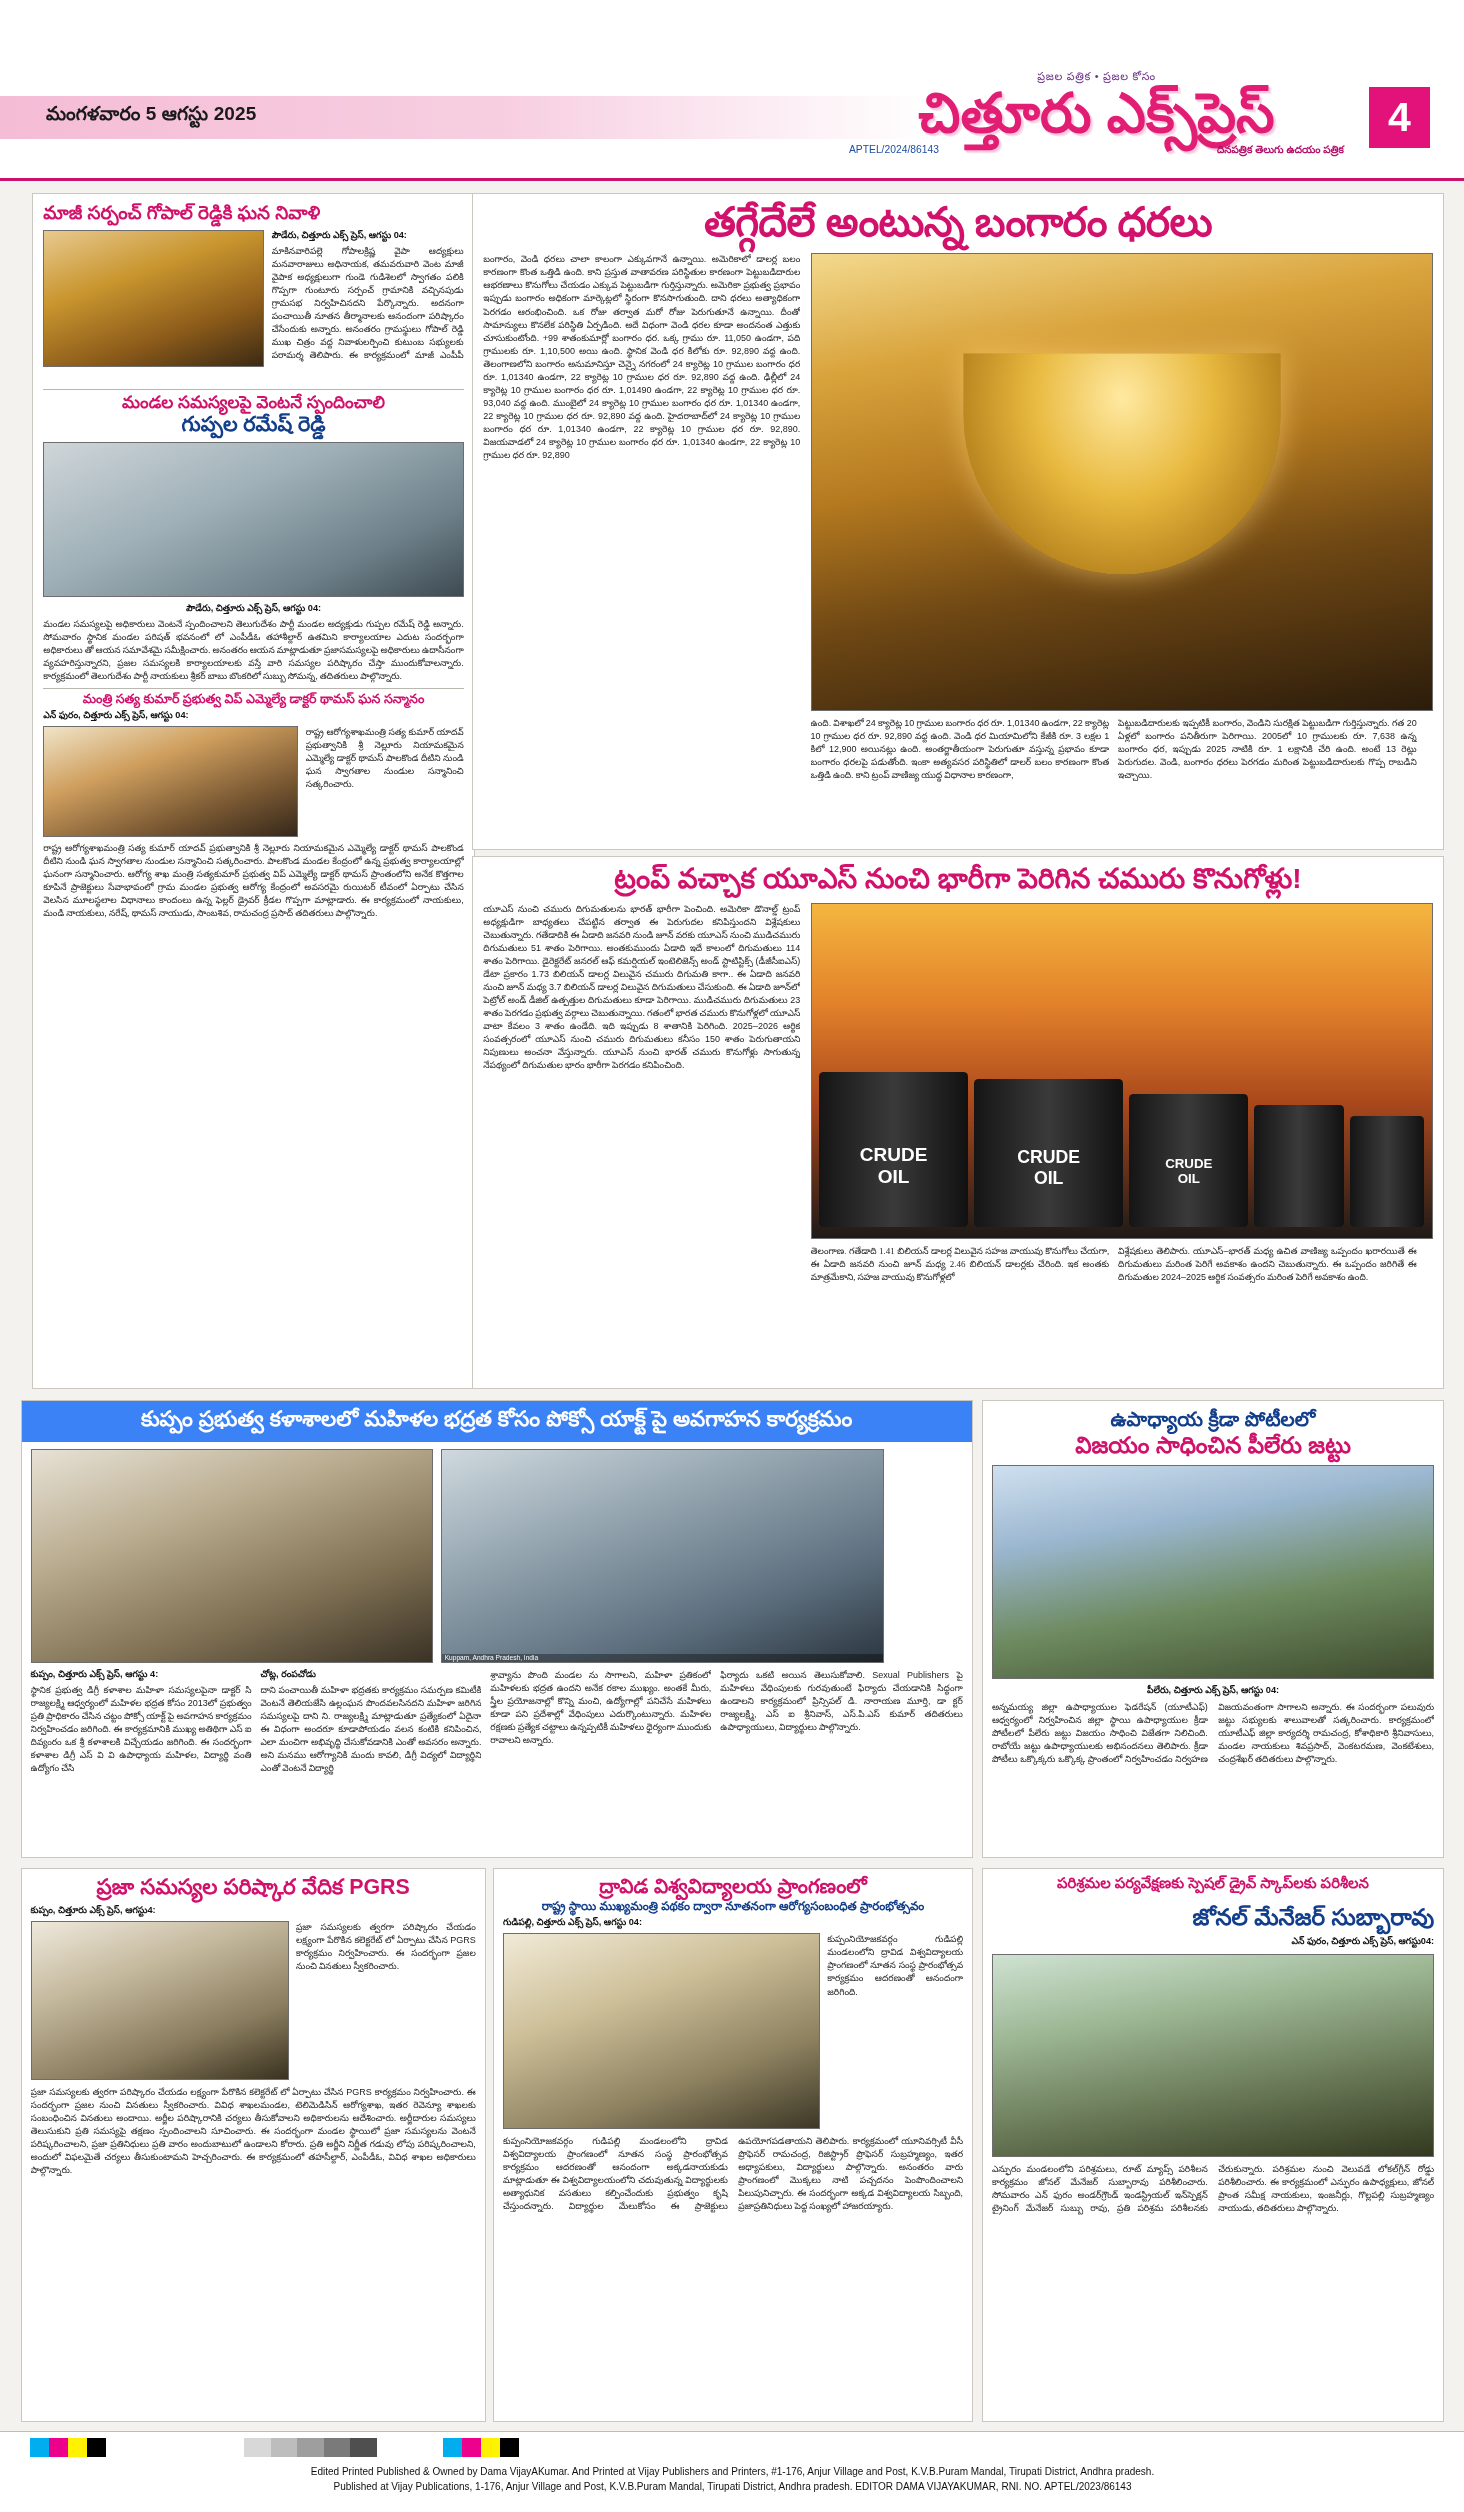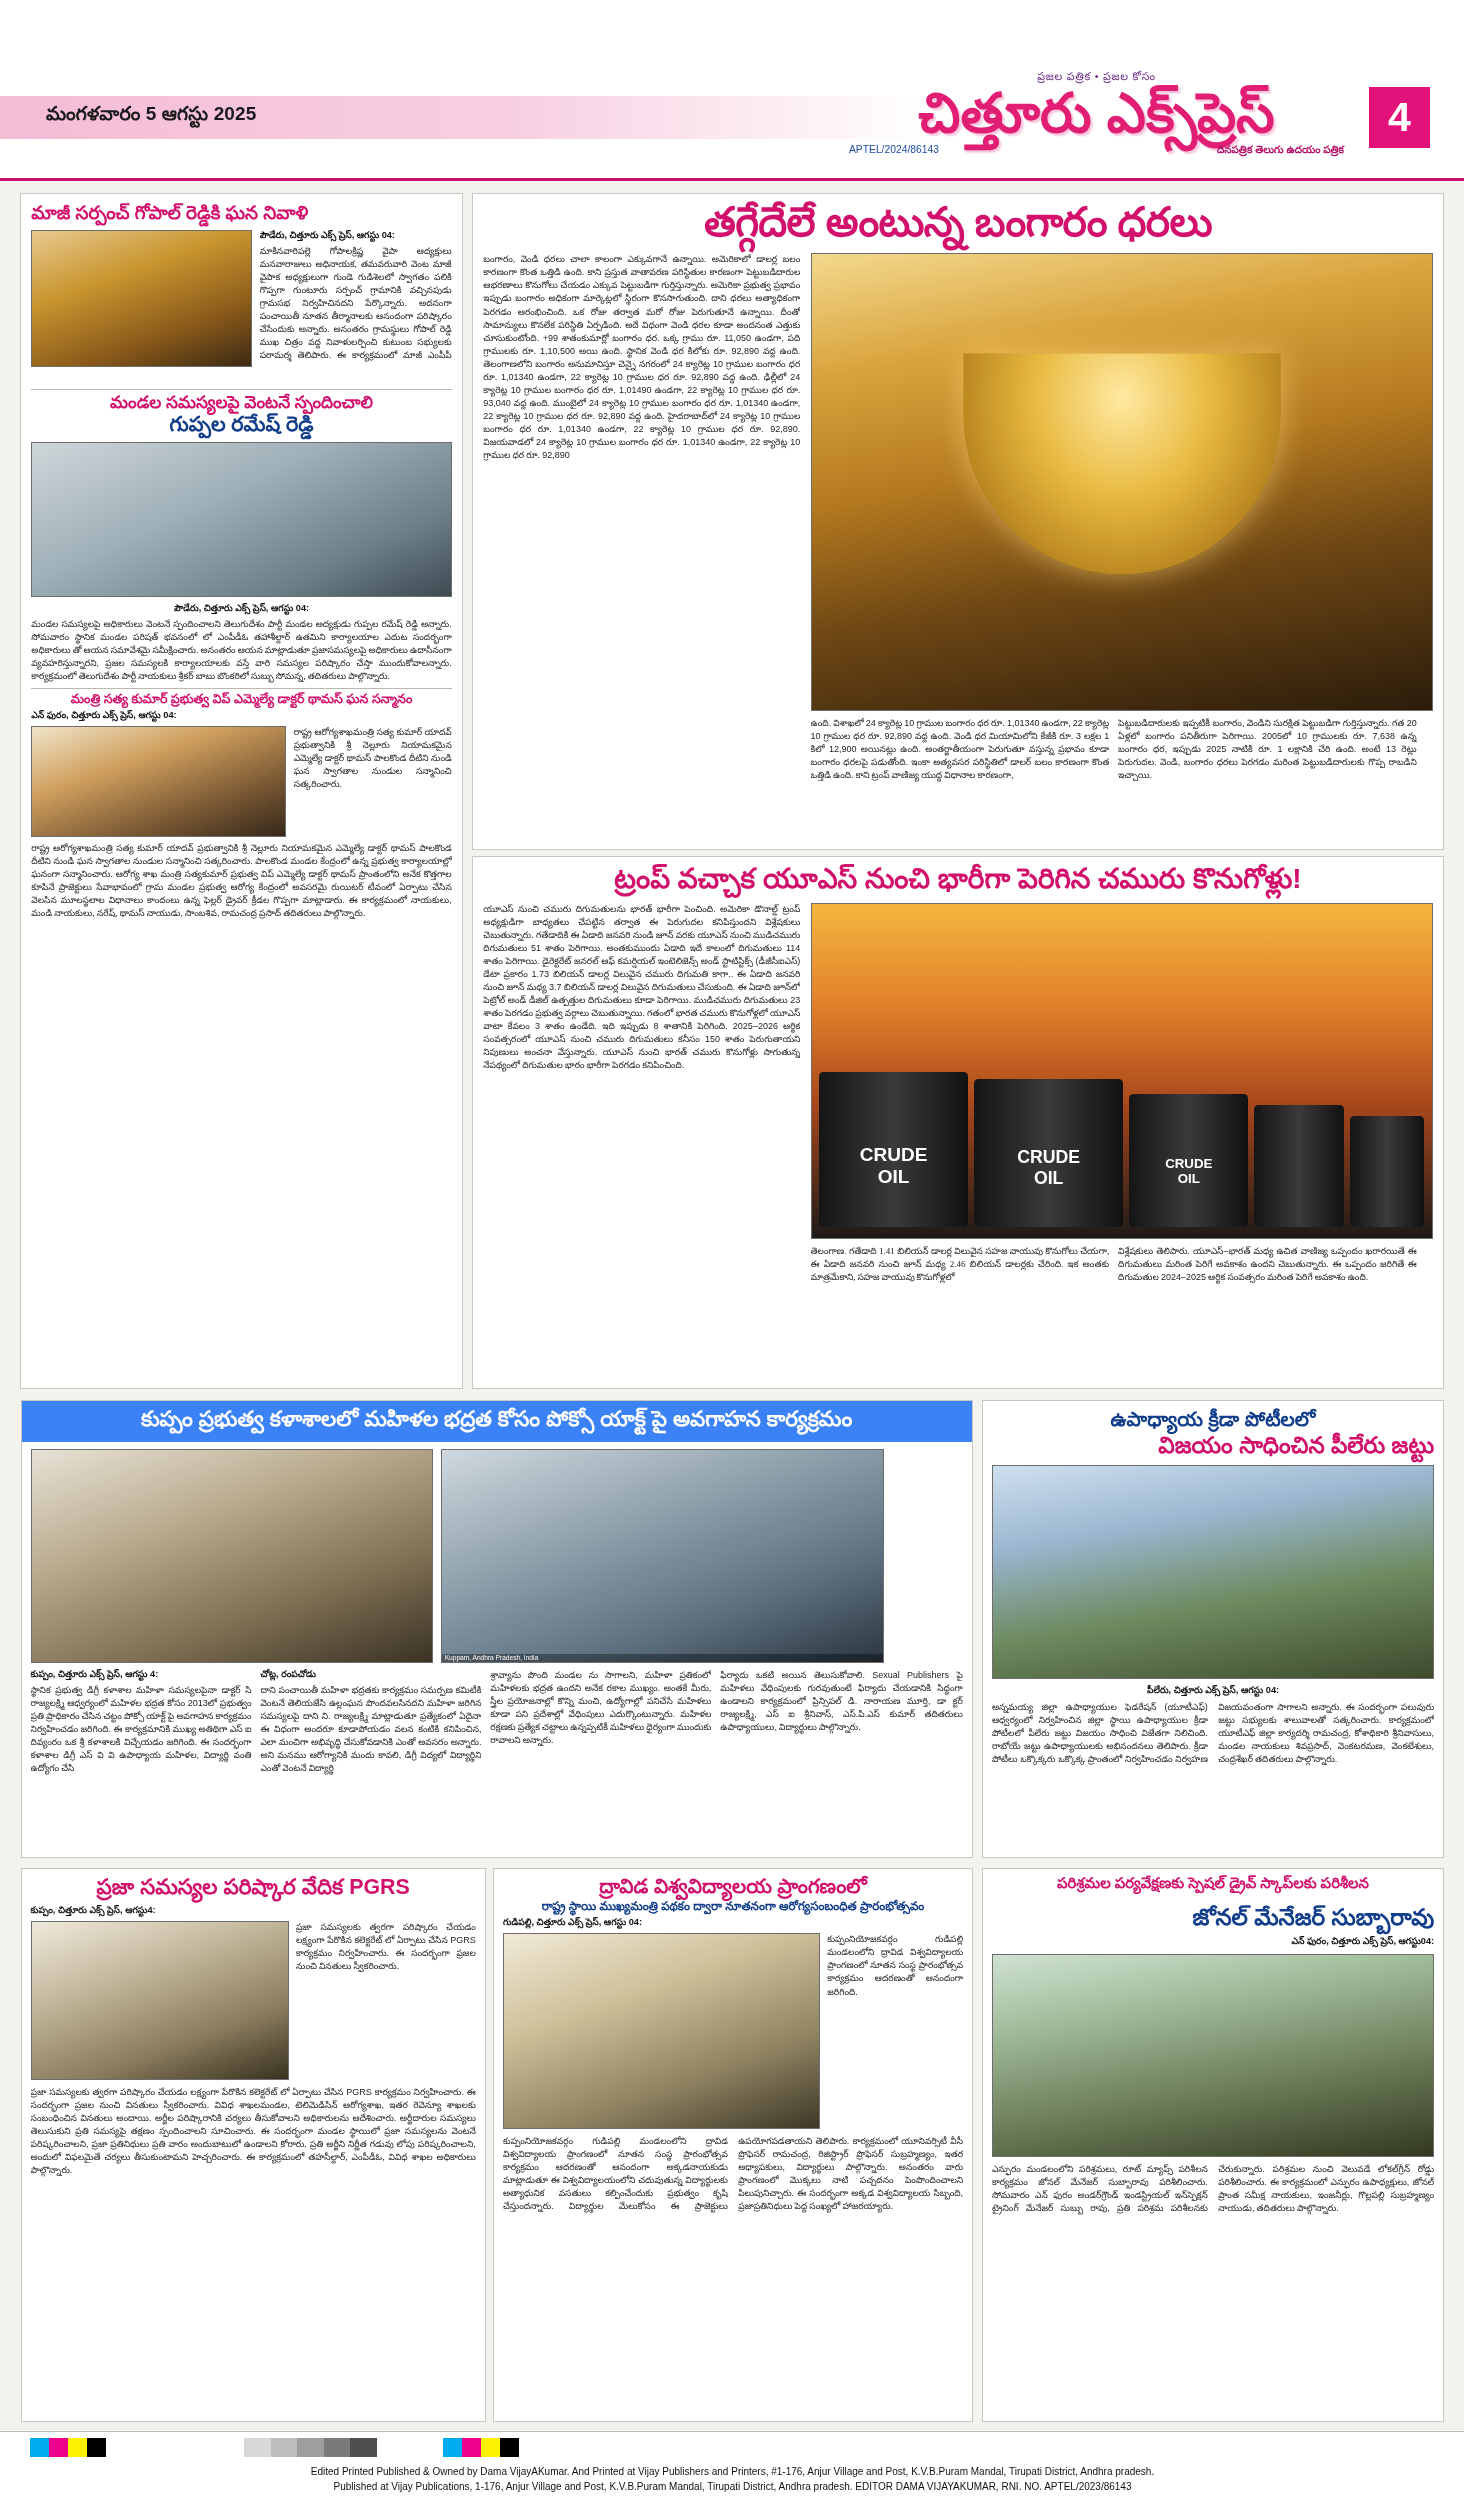--- a/index.html
+++ b/index.html
@@ -113,21 +113,21 @@
       <div class="mast-kicker tel">ప్రజల పత్రిక • ప్రజల కోసం</div>
       <div class="mast-title tel">చిత్తూరు ఎక్స్‌ప్రెస్</div>
       <div class="mast-sub">
         <span class="left">APTEL/2024/86143</span>
         <span class="right tel">దినపత్రిక తెలుగు ఉదయం పత్రిక</span>
       </div>
     </div>
     <div class="mast-pagebox">4</div>
   </div>
 
-  <div class="box" style="left:20px; top:193px; width:443px; height:1196px; padding:8.9px 10.3px;">
+  <div class="box" style="left:32px; top:193px; width:443px; height:1196px; padding:8.9px 10.3px;">
 
     <div>
       <div class="h-main tel" style="font-size:18.5px;">మాజీ సర్పంచ్ గోపాల్ రెడ్డికి ఘన నివాళి</div>
       <div style="display:flex; gap:7.4px; margin-top:7.4px;">
         <div class="photo" style="width:221px; height:137px;
              background:linear-gradient(160deg,#e8c98f 0%, #c9962f 35%, #8c5b1a 70%, #3b2a14 100%);"></div>
         <div style="flex:1;">
           <div class="dateline tel">పౌడేరు, చిత్తూరు ఎక్స్ ప్రెస్, ఆగస్టు 04:</div>
           <div class="body-txt tel" style="margin-top:3px; max-height:118px; overflow:hidden;">మాకినవారిపల్లె గోపాలక్రిష్ణ వైపా ఆద్యక్షులు మనవారాజులు అధినాయక, తమవరువారి వెంట మాజీ వైపాక అధ్యక్షులుగా గుండె గుడిశెలలో స్వాగతం పలికి గొప్పగా గుంటూరు సర్పంచ్ గ్రామానికి వచ్చినపుడు గ్రామసభ నిర్వహిచినదని పేర్కొన్నారు. అదనంగా పంచాయితీ నూతన తీర్మానాలకు ఆనందంగా పరిష్కారం చేసేందుకు అన్నారు. అనంతరం గ్రామస్థులు గోపాల్ రెడ్డి ముఖ చిత్రం వద్ద నివాళులర్పించి కుటుంబ సభ్యులకు పరామర్శ తెలిపారు. ఈ కార్యక్రమంలో మాజీ ఎంపీపీ ప్రభుత్వ మండల ఉపాధ్యక్షుడు సరిగపాలు వారు వి సాలిక భాషా వైపాక నాయకులు తదితరులు పాల్గొన్నారు.</div>
         </div>
@@ -238,21 +238,21 @@
           <div class="body-txt tel" style="margin-top:3px; max-height:170px; overflow:hidden;">దాని పంచాయితీ మహిళా భద్రతకు కార్యక్రమం సమర్పణ కమిటీకి వెంటనే తెలియజేసి ఉల్లంఘన పొందవలసినదని మహిళా జరిగిన సమస్యలపై దాని ని. రాజ్యలక్ష్మి మాట్లాడుతూ ప్రత్యేకంలో ఏదైనా ఈ విధంగా అందరూ కూడాపోయడం వలన కంటికి కనిపించిన, ఎలా మంచిగా అభివృద్ధి చేసుకోవడానికి ఎంతో అవసరం అన్నారు. అని మనము ఆరోగ్యానికి మందు కావలి, డిగ్రీ విద్యలో విద్యార్థిని ఎంతో వెంటనే విద్యార్థి</div>
         </div>
         <div class="body-txt tel" style="width:221px; max-height:182px; overflow:hidden;">శ్రావ్యాను పొంది మండల ను సాగాలని, మహిళా ప్రతికంలో మహిళలకు భద్రత ఉందని అనేక రకాల ముఖ్యం. అంతకే మీరు, స్త్రీల ప్రయోజనాల్లో కొన్ని మంచి, ఉద్యోగాల్లో పనిచేసే మహిళలు కూడా పని ప్రదేశాల్లో వేధింపులు ఎదుర్కొంటున్నారు. మహిళల రక్షణకు ప్రత్యేక చట్టాలు ఉన్నప్పటికీ మహిళలు ధైర్యంగా ముందుకు రావాలని అన్నారు.</div>
         <div class="body-txt tel" style="flex:1; max-height:182px; overflow:hidden;">ఫిర్యాదు ఒకటి అయిన తెలుసుకోవాలి. Sexual Publishers పై మహిళలు వేధింపులకు గురవుతుంటే ఫిర్యాదు చేయడానికి సిద్ధంగా ఉండాలని కార్యక్రమంలో ప్రిన్సిపల్ డి. నారాయణ మూర్తి, డా క్టర్ రాజ్యలక్ష్మి, ఎస్ ఐ శ్రీనివాస్, ఎస్.పి.ఎస్ కుమార్ తదితరులు ఉపాధ్యాయులు, విద్యార్థులు పాల్గొన్నారు.</div>
       </div>
     </div>
   </div>
 
   <div class="box" style="left:982px; top:1400px; width:462px; height:458px; padding:7.4px 8.9px;">
     <div class="h-sec tel" style="font-size:20px; text-align:center;">ఉపాధ్యాయ క్రీడా పోటీలలో</div>
-    <div class="h-main tel" style="font-size:23px; text-align:right; margin-top:3px;">విజయం సాధించిన పీలేరు జట్టు</div>
+    <div class="h-main tel" style="font-size:23px; text-align:center; margin-top:3px;">విజయం సాధించిన పీలేరు జట్టు</div>
     <div class="photo" style="margin-top:7.4px; width:100%; height:214px;
          background:linear-gradient(170deg,#cfe0ef 0%, #9ab6cf 30%, #6d8a5f 62%, #3e4a2d 100%);"></div>
     <div class="dateline tel" style="margin-top:5.9px; text-align:center;">పీలేరు, చిత్తూరు ఎక్స్ ప్రెస్, ఆగస్టు 04:</div>
     <div class="body-txt tel" style="margin-top:3.7px; column-count:2; column-gap:10.3px; max-height:159px; overflow:hidden;">అన్నమయ్య జిల్లా ఉపాధ్యాయుల ఫెడరేషన్ (యూటీఎఫ్) ఆధ్వర్యంలో నిర్వహించిన జిల్లా స్థాయి ఉపాధ్యాయుల క్రీడా పోటీలలో పీలేరు జట్టు విజయం సాధించి విజేతగా నిలిచింది. రాబోయే జట్టు ఉపాధ్యాయులకు అభినందనలు తెలిపారు. క్రీడా పోటీలు ఒక్కొక్కరు ఒక్కొక్క ప్రాంతంలో నిర్వహించడం నిర్వహణ విజయవంతంగా సాగాలని అన్నారు. ఈ సందర్భంగా పలువురు జట్టు సభ్యులకు శాలువాలతో సత్కరించారు. కార్యక్రమంలో యూటీఎఫ్ జిల్లా కార్యదర్శి రామచంద్ర, కోశాధికారి శ్రీనివాసులు, మండల నాయకులు శివప్రసాద్, వెంకటరమణ, వెంకటేశులు, చంద్రశేఖర్ తదితరులు పాల్గొన్నారు.</div>
   </div>
 
   <div class="box" style="left:20.7px; top:1868px; width:465px; height:554px; padding:7.4px 8.9px;">
     <div class="h-main tel" style="font-size:21.4px; text-align:center;">ప్రజా సమస్యల పరిష్కార వేదిక PGRS</div>
     <div class="dateline tel" style="margin-top:5.9px;">కుప్పం, చిత్తూరు ఎక్స్ ప్రెస్, ఆగస్టు4:</div>
     <div style="display:flex; gap:7.4px; margin-top:4.4px;">

